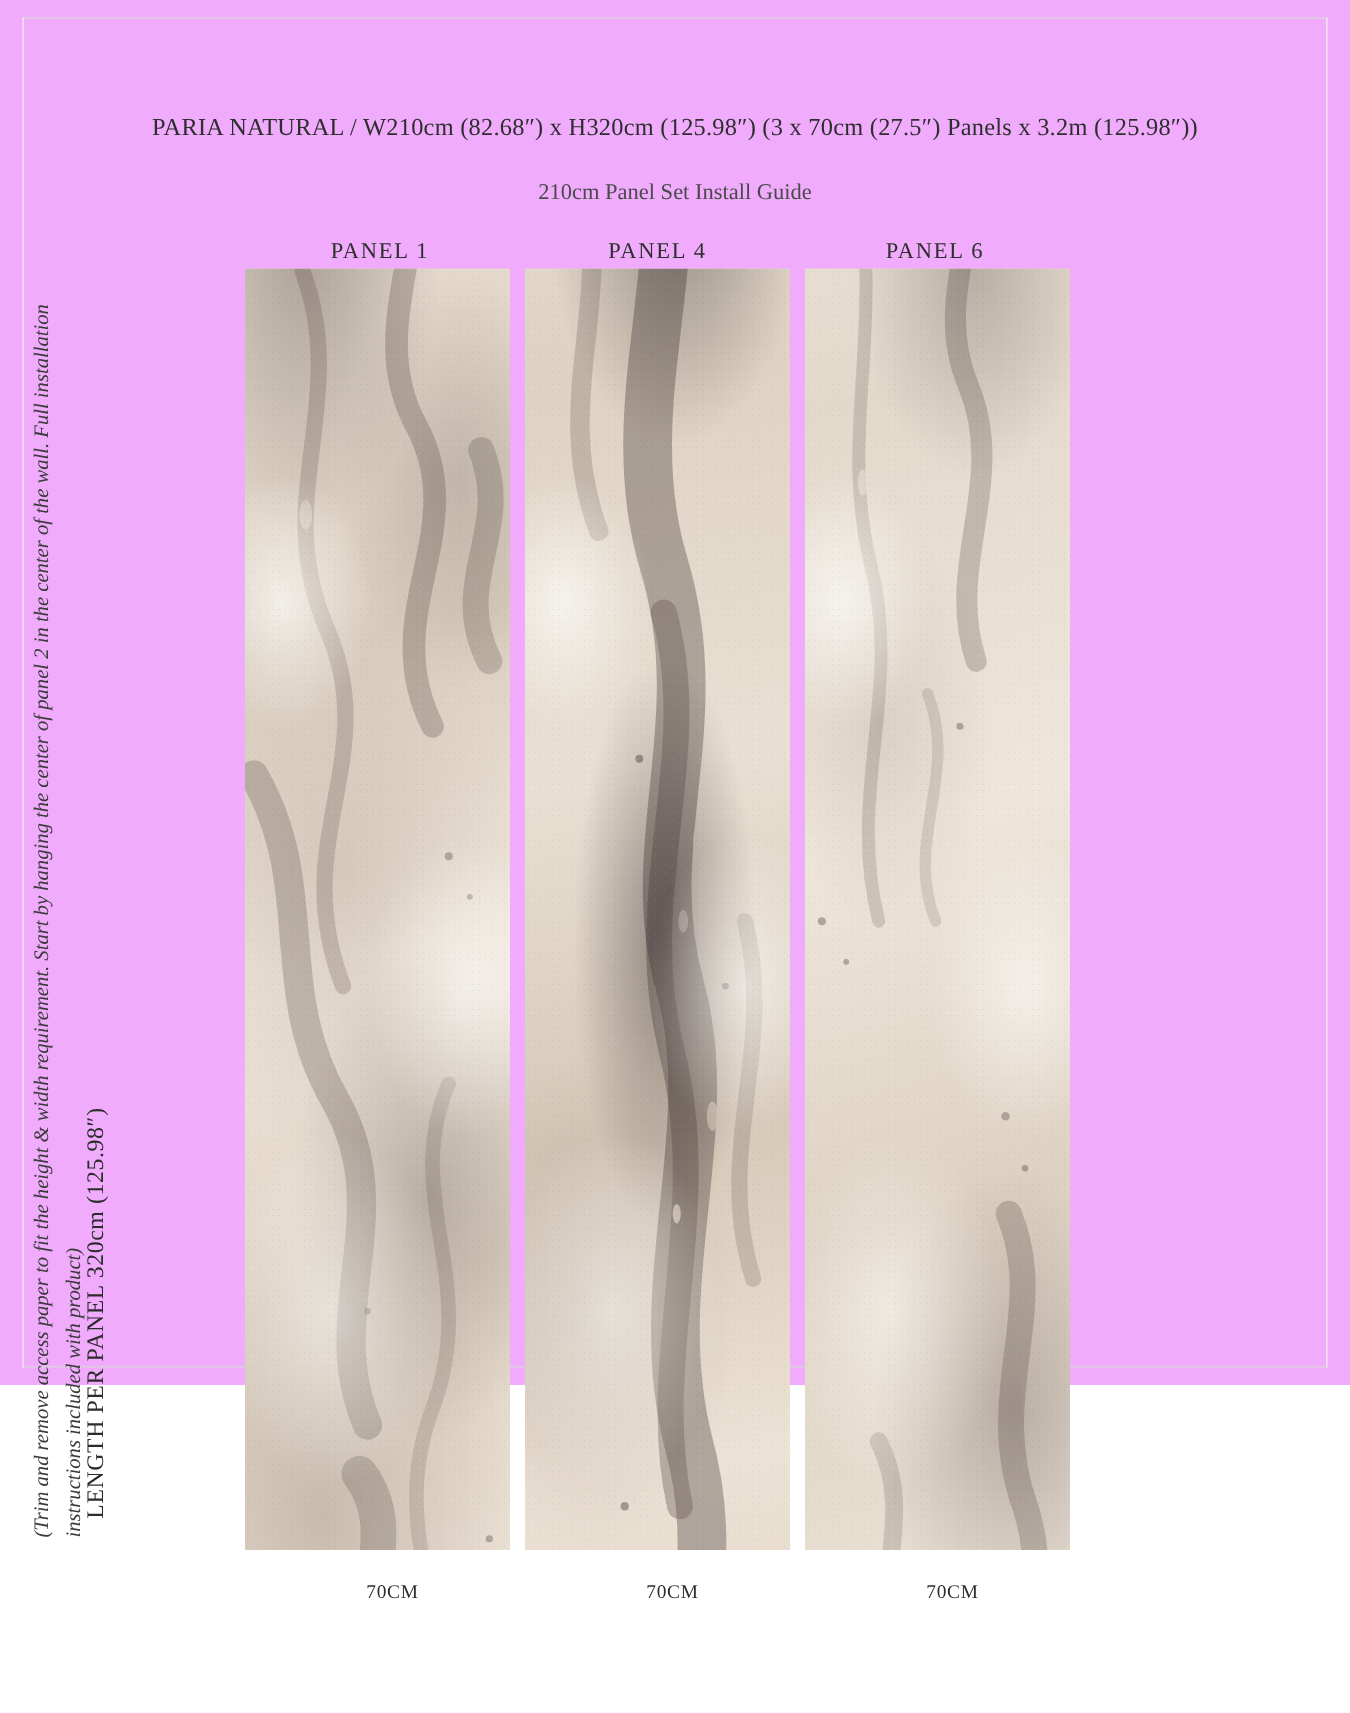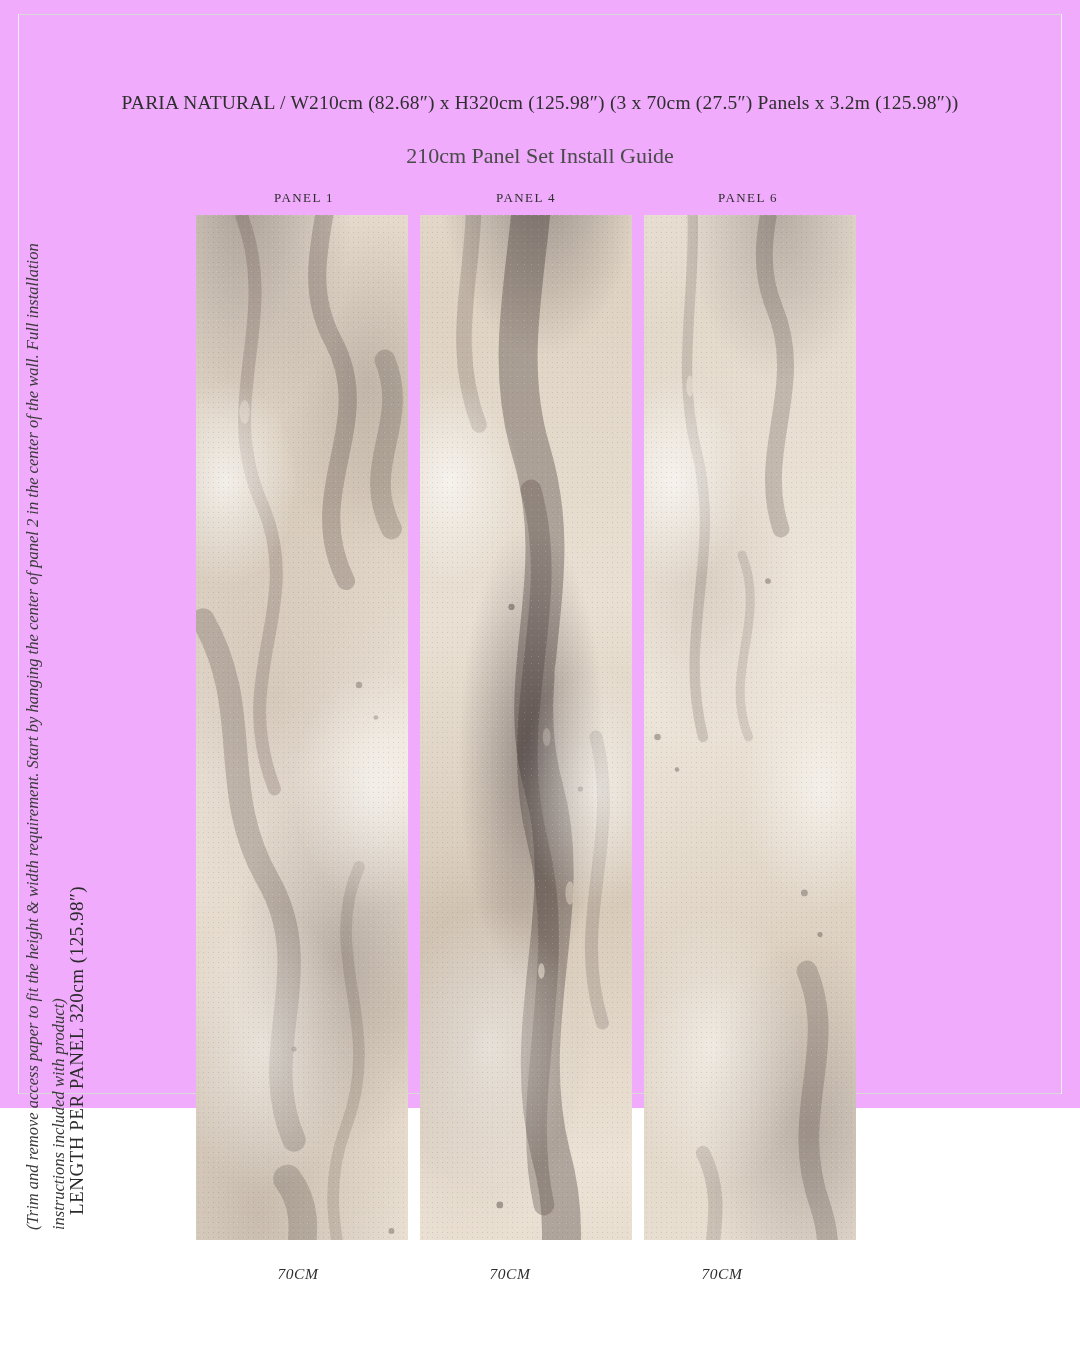--- a/index.html
+++ b/index.html
@@ -65,37 +65,37 @@
     color: #2e2e2e;
     white-space: nowrap;
   }
 
   .subtitle {
     position: absolute;
     top: 143px;
     left: 0;
     width: 1080px;
     text-align: center;
-    font-size: 22px;
+    font-size: 18px;
     color: #4a4a4a;
   }
 
   
   .panel-labels {
     position: absolute;
     top: 190px;
     left: 196px;
     width: 660px;
     display: flex;
     justify-content: space-between;
   }
   .panel-label {
     width: 216px;
     text-align: center;
-    font-size: 13px;
+    font-size: 18px;
     letter-spacing: 1.4px;
     color: #2e2e2e;
   }
 
   
   .panels {
     position: absolute;
     top: 215px;
     left: 196px;
     width: 660px;
@@ -152,25 +152,24 @@
       radial-gradient(rgba(255,255,255,0.6) 0.5px, rgba(0,0,0,0) 0.6px);
     background-size: 5px 5px, 7px 7px;
     background-position: 0 0, 3px 4px;
     pointer-events: none;
   }
 
   
   .width-labels {
     position: absolute;
     top: 1265px;
-    left: 180px;
+    left: 208px;
     width: 660px;
     display: flex;
-    justify-content: center;
-    font-style: italic;
+    justify-content: space-between;
   }
   .width-label {
     width: 212px;
     text-align: center;
     font-size: 15.5px;
     letter-spacing: 0.6px;
     color: #2e2e2e;
   }
 
   

